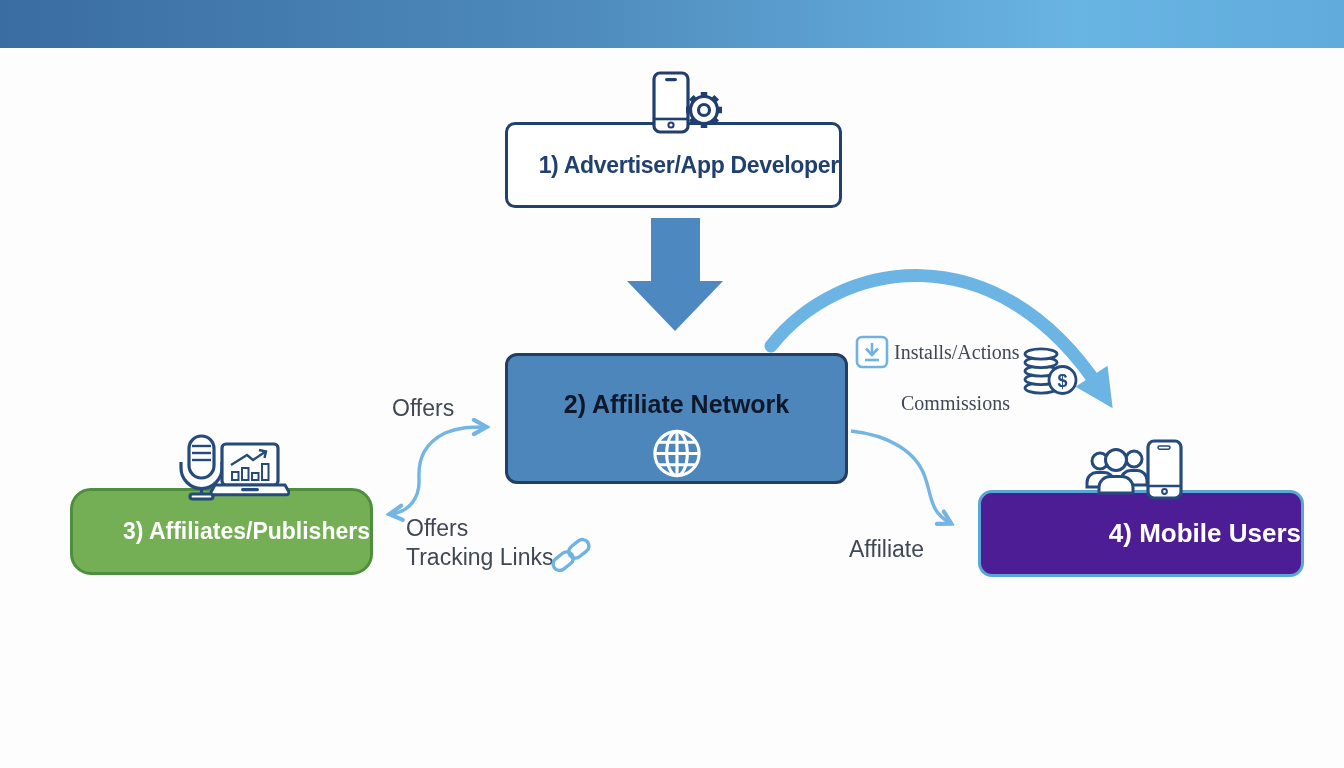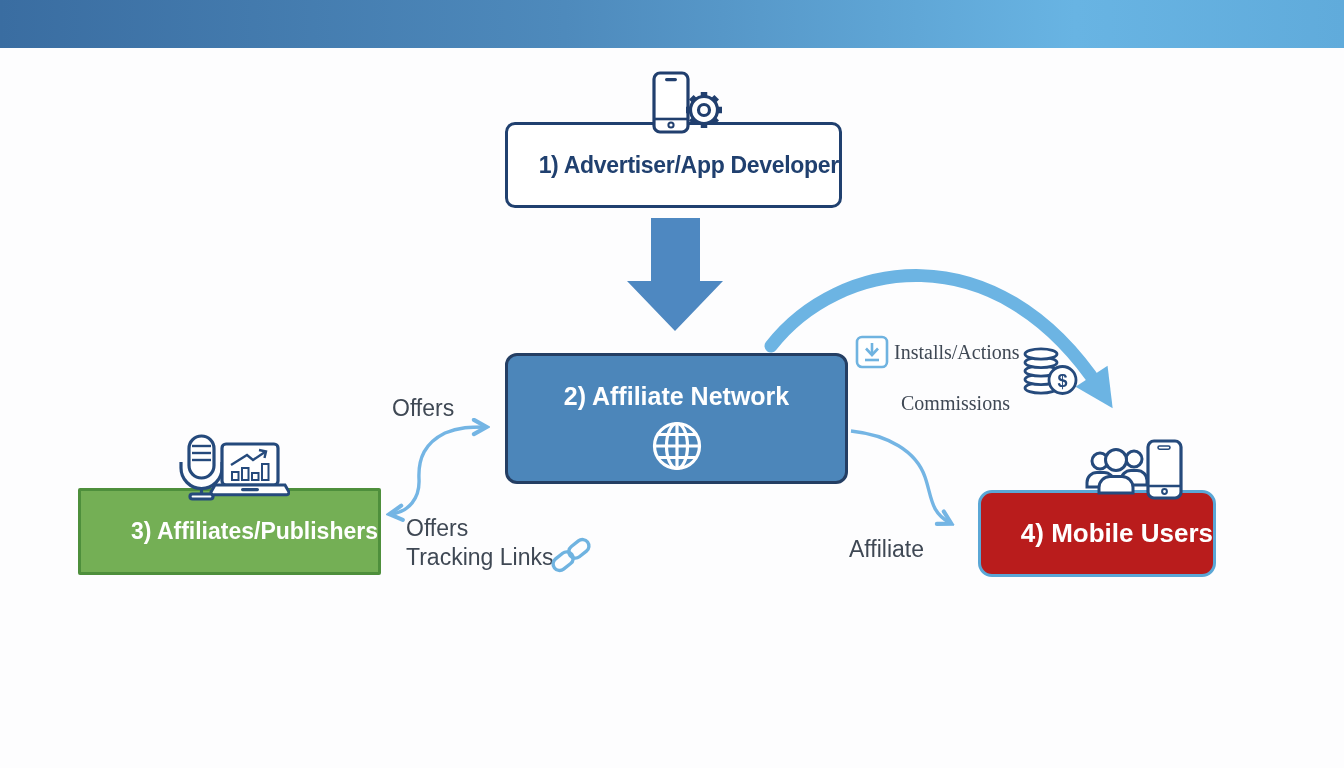--- a/index.html
+++ b/index.html
@@ -17,31 +17,31 @@
     font-weight:bold; text-align:center; white-space:nowrap;
   }
   .node-advertiser {
     left:505px; top:122px; width:337px; height:86px;
     background:#ffffff; border:3.5px solid #20406f; border-radius:10px;
     color:#20406f; font-size:23px; letter-spacing:-0.3px; z-index:2;
   }
   .node-network {
     left:505px; top:353px; width:343px; height:131px;
     background:#4c86ba; border:3px solid #243e63; border-radius:12px;
-    color:#ffffff; font-size:25px; flex-direction:column; justify-content:flex-start;
-    padding-top:26px; gap:7px; z-index:2;
+    color:#0f172a; font-size:25px; flex-direction:column; justify-content:flex-start;
+    padding-top:34px; gap:7px; z-index:2;
   }
   .node-affiliates {
     left:70px; top:488px; width:303px; height:87px;
-    background:#74af55; border:3px solid #4e8f3c; border-radius:2px;
-    color:#ffffff; font-size:23px; z-index:2;margin-left:8px;
+    background:#74af55; border:3px solid #4e8f3c; border-radius:21px;
+    color:#ffffff; font-size:23px; z-index:2;
   }
   .node-mobile {
-    left:978px; top:490px; width:238px; height:87px;
-    background:#b91c1c; border:3px solid #5aa7d6; border-radius:14px;
+    left:978px; top:490px; width:326px; height:87px;
+    background:#4c1d95; border:3px solid #5aa7d6; border-radius:14px;
     color:#ffffff; font-size:26px; z-index:2;
   }
   .overlay { position:absolute; left:0; top:0; z-index:3; pointer-events:none; }
   .icon { position:absolute; z-index:4; }
   #icon-phone-gear  { left:640px; top:66px;  }
   #icon-mic-laptop  { left:165px; top:431px; }
   #icon-people-phone{ left:1085px; top:436px; }
   #icon-download    { left:855px; top:334px; }
   #icon-coins       { left:1020px; top:347px; }
   #icon-link        { left:548px; top:535px; }

